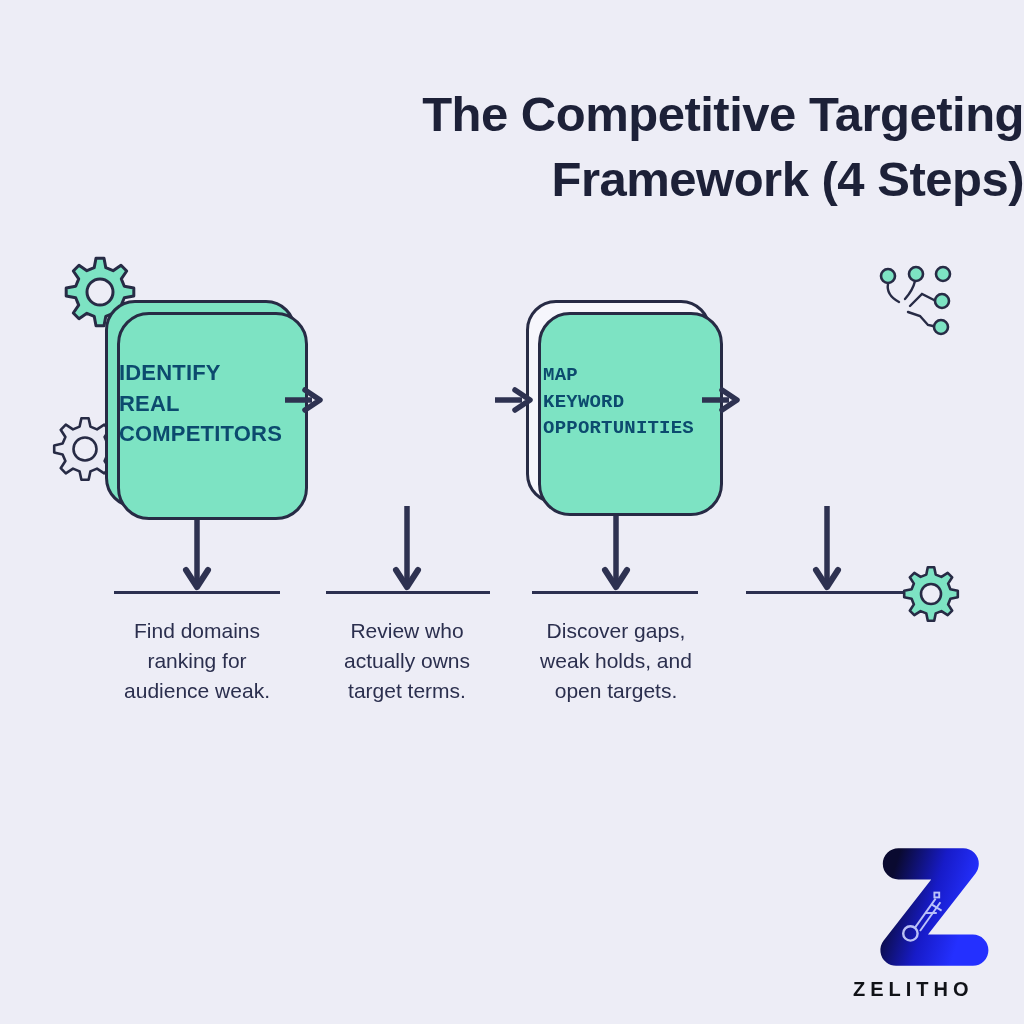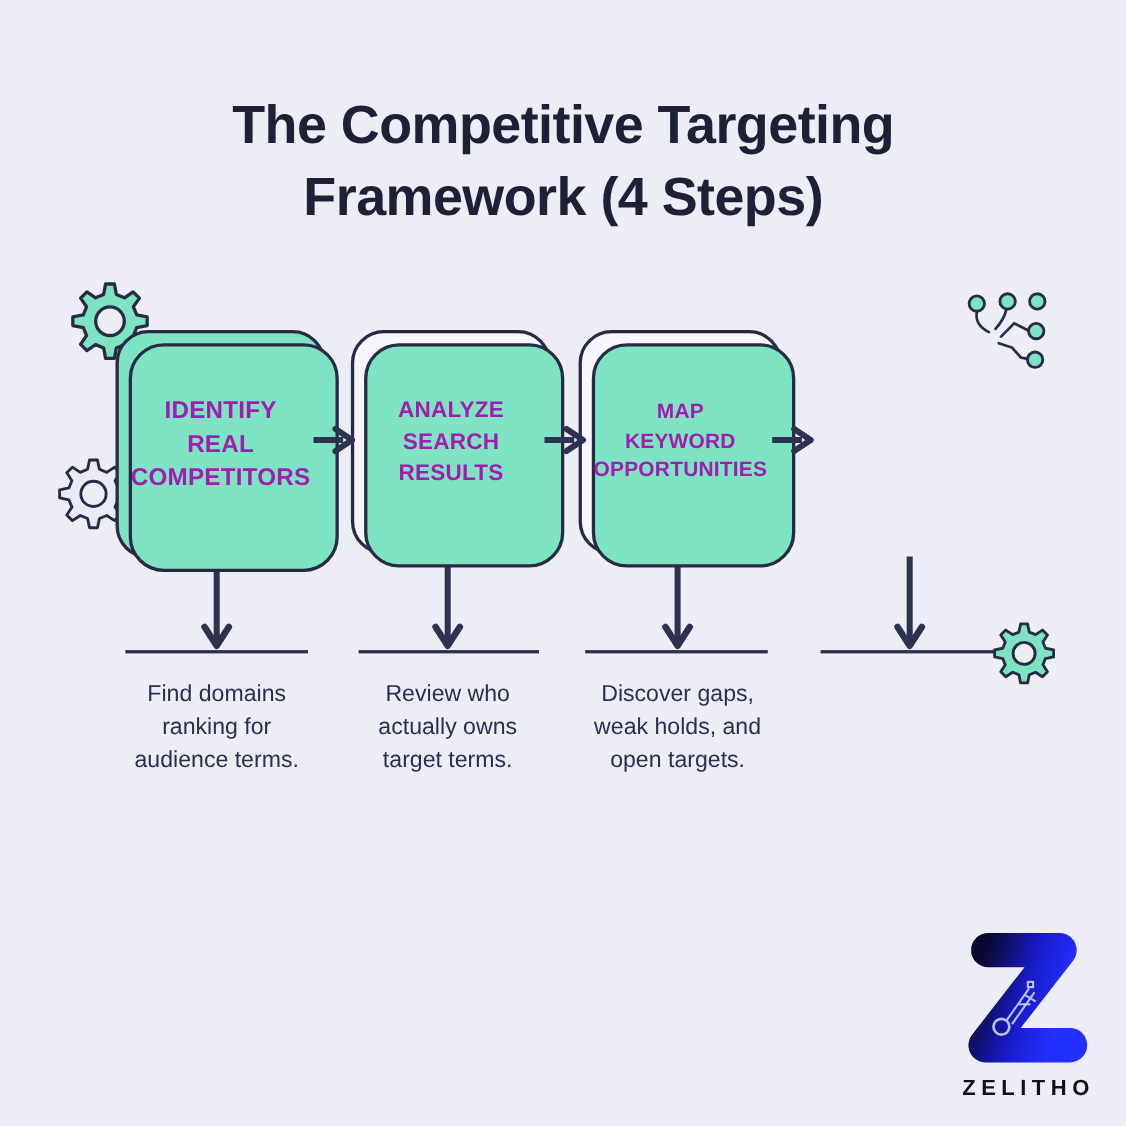--- a/index.html
+++ b/index.html
@@ -1,38 +1,38 @@
 <!DOCTYPE html>
 <html><head>
 <meta charset="utf-8">
 <style>
   html,body{margin:0;padding:0;}
   body{width:1024px;height:1024px;overflow:hidden;font-family:"Liberation Sans",sans-serif;}
   .canvas{position:relative;width:1024px;height:1024px;background:#ededf6;}
 
-  .title{position:absolute;top:82px;left:0;width:1024px;margin:0;text-align:center;
+  .title{position:absolute;top:82px;left:0;width:1024px;margin:0;text-align:right;
          font-size:49px;line-height:1.32;font-weight:bold;color:#1d2138;
          letter-spacing:-0.5px;white-space:pre-line;}
 
   .box{position:absolute;top:300px;height:198px;border:3px solid #272b45;border-radius:30px;
        background:#f6f6fc;z-index:2;display:flex;align-items:center;justify-content:center;}
   .box::before{content:"";position:absolute;inset:-3px;transform:translate(12px,12px);
        background:#7de3c3;border:3px solid #272b45;border-radius:32px;z-index:-1;}
   .box.mint{background:#7de3c3;height:202px;}
-  .box-label{font-weight:bold;color:#a21caf;text-align:center;white-space:pre-line;
+  .box-label{font-weight:bold;color:#0c4a6e;white-space:pre-line;
        font-size:20.5px;line-height:1.4;letter-spacing:0.2px;}
   .box.mint .box-label{font-size:22px;}
-  .box.tight .box-label{font-size:19px;}
+  .box.tight .box-label{font-size:19px;font-family:Liberation Mono, monospace;}
 
   .abs{position:absolute;}
   .rule{position:absolute;top:591px;height:3px;background:#2c3050;z-index:1;}
   .desc{position:absolute;top:616px;width:194px;text-align:center;color:#2b2f4e;
         font-size:21px;line-height:1.43;white-space:pre-line;z-index:1;}
 
-  .brand-name{position:absolute;left:853px;top:978px;width:164px;text-align:center;
+  .brand-name{position:absolute;left:853px;top:978px;width:164px;
         font-size:20px;font-weight:bold;letter-spacing:5px;color:#101217;}
   .z3{z-index:3;} .z1{z-index:1;}
 </style>
 </head>
 <body>
 
 <div class="canvas">
 
   <h1 class="title">The Competitive Targeting
 Framework (4 Steps)</h1>
@@ -66,25 +66,20 @@
       <circle cx="86" cy="51" r="7"></circle>
       <circle cx="85" cy="77" r="7"></circle>
     </g>
   </svg>
 
   <div class="box mint" style="left:105px;width:185px">
     <div class="box-label">IDENTIFY
 REAL
 COMPETITORS</div>
   </div>
-  <div class="box" style="left:319px;width:176px">
-    <div class="box-label">ANALYZE
-SEARCH
-RESULTS</div>
-  </div>
   <div class="box tight" style="left:526px;width:179px">
     <div class="box-label">MAP
 KEYWORD
 OPPORTUNITIES</div>
   </div>
 
   <svg class="abs z3" style="left:284px;top:384px" width="40" height="32" viewBox="0 0 40 32">
     <line x1="1" y1="16" x2="28" y2="16" stroke="#2e3251" stroke-width="5.5"></line>
     <path d="M 21 6 L 36 16 L 21 26" fill="none" stroke="#2e3251" stroke-width="5.5" stroke-linecap="round" stroke-linejoin="round"></path>
   </svg>
@@ -114,21 +109,21 @@
     <path d="M 5 70 L 16 87 L 27 70" fill="none" stroke="#2e3251" stroke-width="6" stroke-linecap="round" stroke-linejoin="round"></path>
   </svg>
 
   <div class="rule" style="left:114px;width:166px"></div>
   <div class="rule" style="left:326px;width:164px"></div>
   <div class="rule" style="left:532px;width:166px"></div>
   <div class="rule" style="left:746px;width:162px"></div>
 
   <div class="desc" style="left:100px">Find domains
 ranking for
-audience terms.</div>
+audience weak.</div>
   <div class="desc" style="left:519px">Discover gaps,
 weak holds, and
 open targets.</div>
   <div class="desc" style="left:310px">Review who
 actually owns
 target terms.</div>
 
   <svg class="abs" style="left:866px;top:843px" width="132" height="128" viewBox="0 0 110 106">
     <defs>
       <linearGradient id="zg" x1="0" y1="0" x2="1" y2="0.35">

